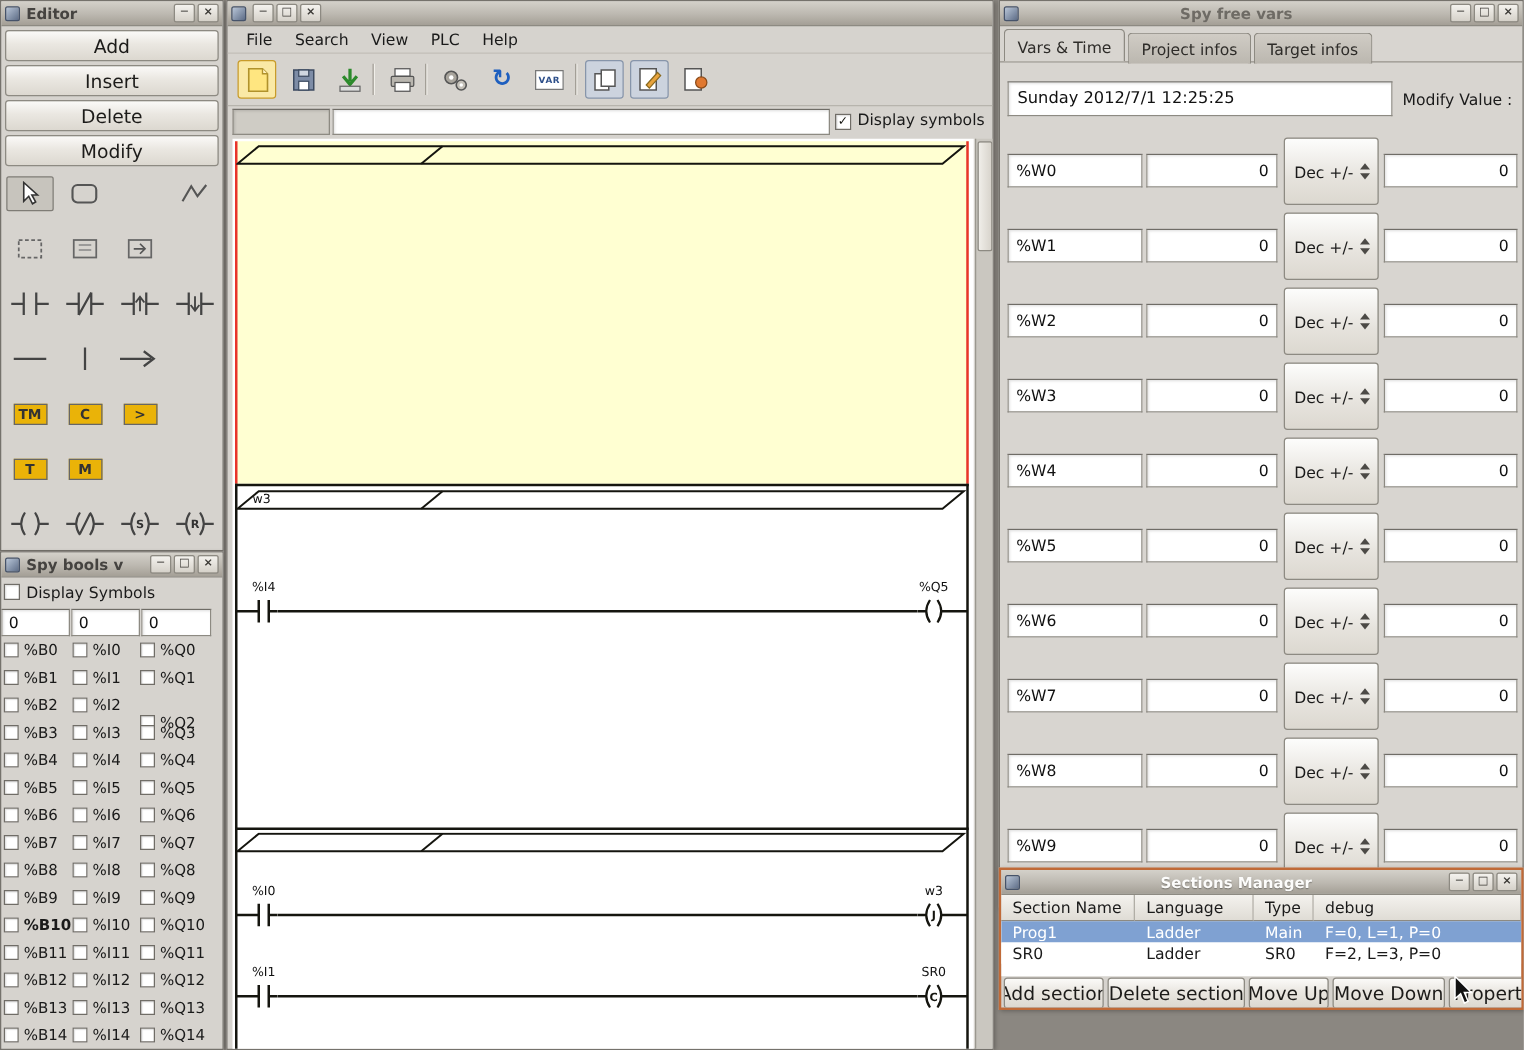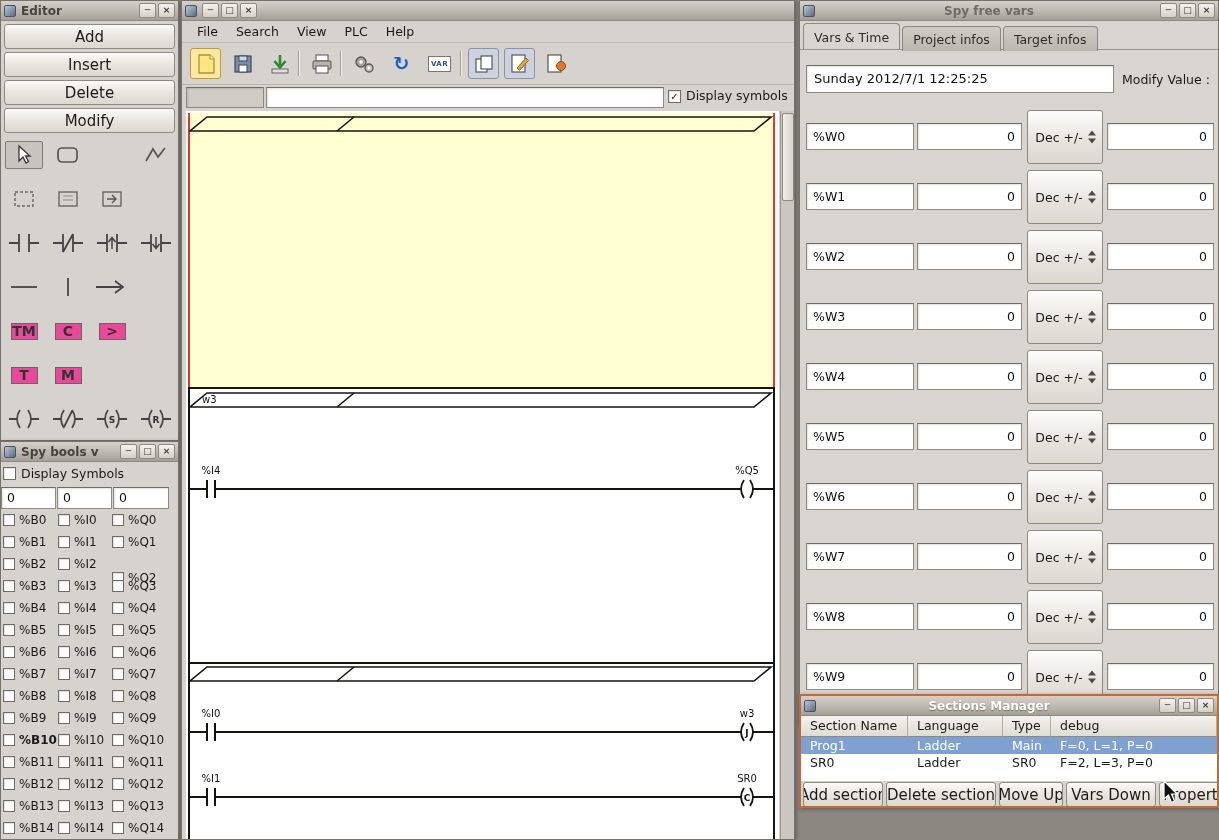--- a/index.html
+++ b/index.html
@@ -14,21 +14,21 @@
   .t-gray{color:#6e6b65}
   .winbtn{width:17px;height:15px;flex:0 0 auto;background:linear-gradient(#f4f2ee,#d5d1c9);border:1px solid #8d8a82;border-radius:2px;font-size:9px;line-height:12px;text-align:center;color:#3c3a36;font-weight:bold;cursor:default}
   .win-icon{width:12px;height:12px;flex:0 0 auto;background:linear-gradient(135deg,#b9c6d8,#5d6c86);border:1px solid #46536a;border-radius:2px;margin-right:3px}
   .gtkbtn{position:absolute;background:linear-gradient(#fbfaf8,#eae7e1 45%,#dcd8d0);border:1px solid #8d8a82;border-radius:3px;font-size:15px;color:#1c1b19;display:flex;align-items:center;justify-content:center;white-space:nowrap;overflow:hidden}
   .entry{position:absolute;background:#fff;border:1px solid #8d8a82;border-top-color:#6f6c66;box-shadow:inset 1px 1px 2px rgba(0,0,0,.12);font-size:12.5px;color:#111;white-space:nowrap;overflow:hidden}
   .checkbox{width:13px;height:13px;background:#fff;border:1px solid #706d67;display:inline-block;box-shadow:inset 1px 1px 1px rgba(0,0,0,.12);font-size:10px;line-height:11px;text-align:center;font-weight:bold;color:#14140f}
   .cb-label{font-size:12.5px;margin-left:5px;vertical-align:top;line-height:14px}
   
   .tool-cell{position:absolute;width:38px;height:28px;display:flex;align-items:center;justify-content:center}
   .tool-cell.sel{border:1px solid #7f7c76;background:#c7c4bd;border-radius:2px}
-  .fnbox{width:27px;height:17px;border:1px solid #666;background:#ec4899;font-size:14px;font-weight:bold;display:flex;align-items:center;justify-content:center;color:#333}
+  .fnbox{width:27px;height:17px;border:1px solid #666;background:#eab308;font-size:11px;font-weight:bold;display:flex;align-items:center;justify-content:center;color:#333}
   
   .menu-item{padding:3px 9px;font-size:12.5px;display:inline-block}
   .toolicon{position:absolute;top:5px;width:31px;height:31px;display:flex;align-items:center;justify-content:center;border-radius:3px}
   .toolicon.hl{background:#fae9a6;border:1px solid #c89b2a}
   .toolicon.prs{background:#ccd3de;border:1px solid #8795aa}
   .tsep{position:absolute;top:8px;width:2px;height:25px;border-left:1px solid #a39f97;border-right:1px solid #f1efea}
   .refresh-glyph{font-size:19px;font-weight:bold;color:#1e5fbf;line-height:19px}
   .varicon{font-size:7px;font-weight:bold;border:1px solid #777;background:#fff;padding:3px 2px;color:#2d4f8a;letter-spacing:.5px}
   
   #ladder{position:absolute;left:4px;top:110px;width:593px;height:730px;background:#fff;overflow:hidden}
@@ -561,20 +561,20 @@
         <div class="sm-cell c0">SR0</div>
         <div class="sm-cell c1">Ladder</div>
         <div class="sm-cell c2">SR0</div>
         <div class="sm-cell c3">F=2, L=3, P=0</div>
       </div>
     </div>
   <div id="sm-buttons" style="position:absolute;left:0;top:0;width:416px;height:110px">
       <div class="gtkbtn sm-btn" style="left: 2px; width: 80px;">Add section</div>
       <div class="gtkbtn sm-btn" style="left: 85px; width: 110px;">Delete section</div>
       <div class="gtkbtn sm-btn" style="left: 198px; width: 64px;">Move Up</div>
-      <div class="gtkbtn sm-btn" style="left: 265px; width: 90px;">Vars Down</div>
+      <div class="gtkbtn sm-btn" style="left: 265px; width: 90px;">Move Down</div>
       <div class="gtkbtn sm-btn" style="left: 358px; width: 84px;">Properties</div>
     </div>
 </div>
 
 <svg width="18" height="26" style="position:absolute;left:1162px;top:780px;z-index:99">
   <path d="M2,1 L2,19 L6.5,15 L9.5,22.5 L12.5,21 L9.5,14 L15,14 Z" fill="#111" stroke="#fff" stroke-width="1.2"></path>
 </svg>
 
 </body></html>

